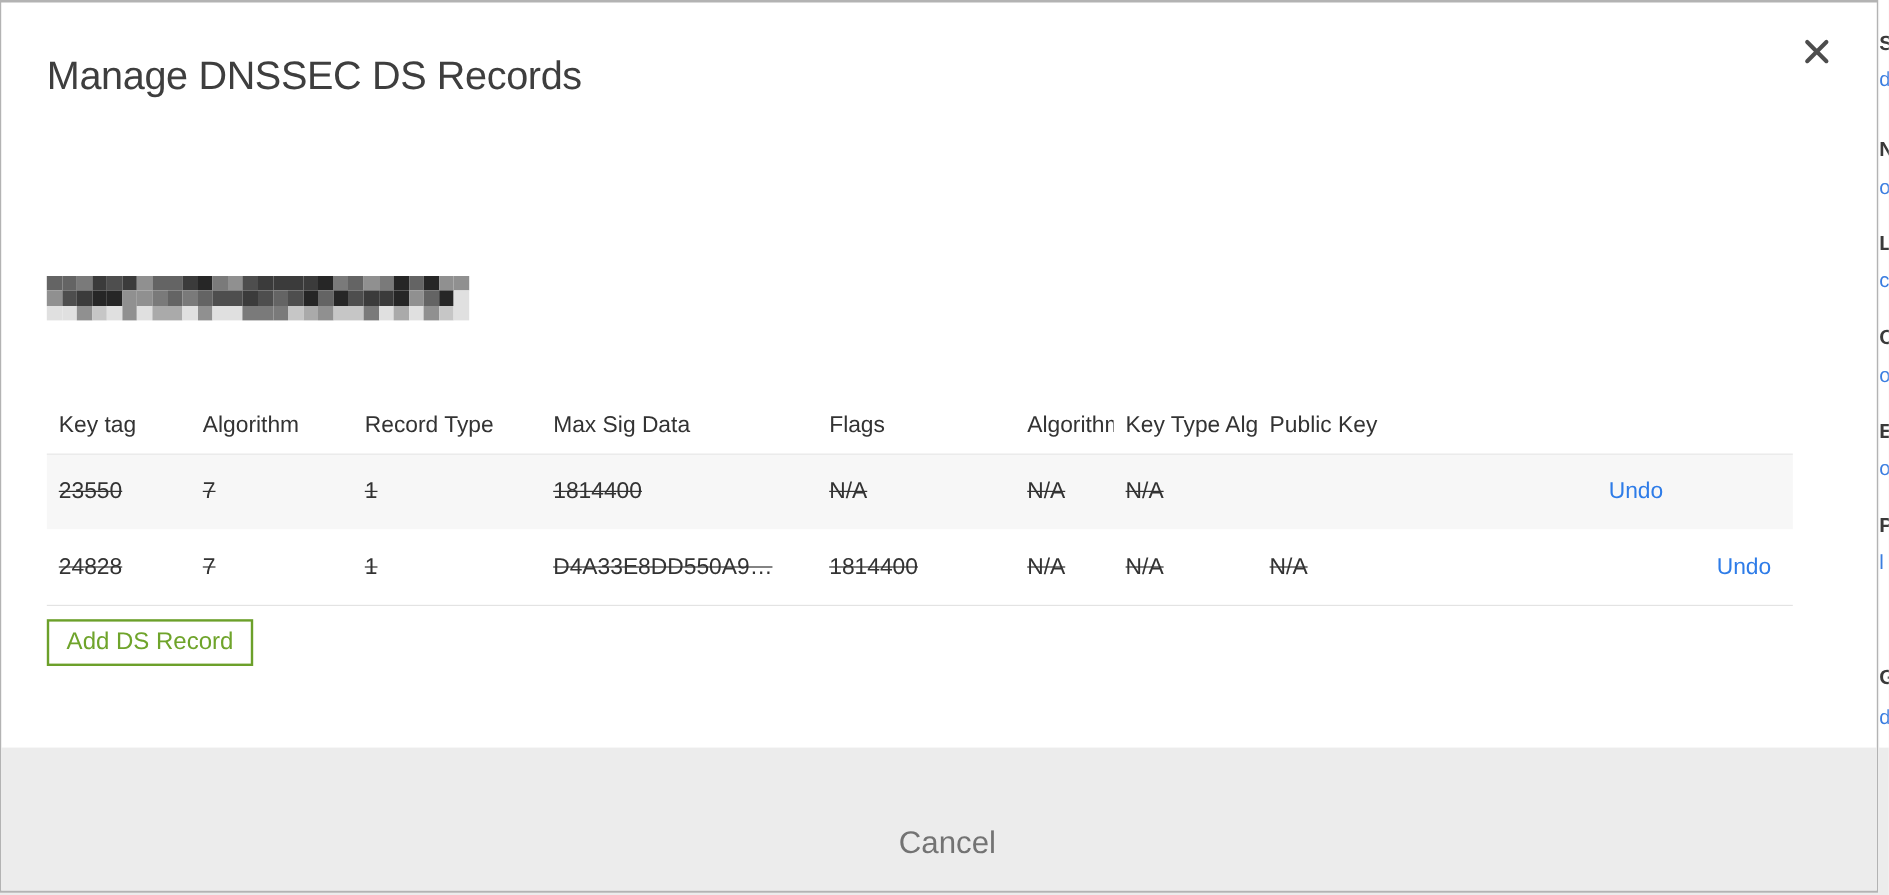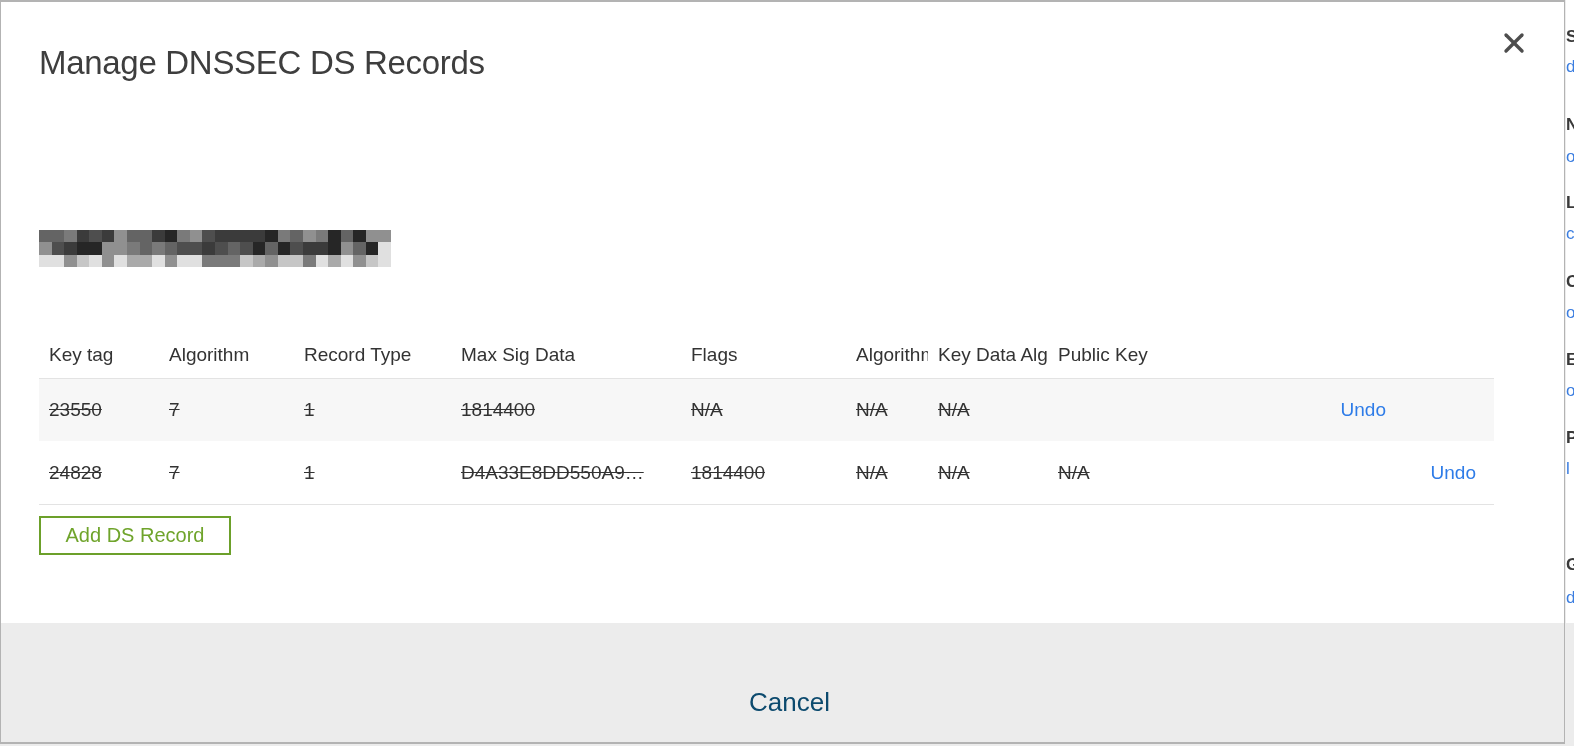--- a/index.html
+++ b/index.html
@@ -44,41 +44,41 @@
   .t-body-row{height:62px;}
   .t-body-row.stripe{background:#f7f7f7;}
   .t-body-row.last{border-bottom:1px solid #e3e3e3;height:63px;}
   .cell{padding-left:10px;font-size:19px;color:#333;white-space:nowrap;overflow:hidden;}
   .row.struck .cell-text,
   .t-body-row.struck .cell-text{text-decoration:line-through;}
   .undo-cell{text-align:right;padding-right:18px;padding-left:0;}
   .undo-link{color:#2e7ce8;font-size:19px;text-decoration:none;cursor:pointer;}
   
   .add-btn{
-    position:absolute;left:38px;top:514px;width:192px;height:39px;
+    position:absolute;left:38px;top:514px;width:172px;height:39px;
     box-sizing:border-box;background:#ffffff;border:2px solid #6ca02a;
     color:#6fa42b;font-size:20px;display:flex;align-items:center;justify-content:center;
     cursor:pointer;
   }
   
   .footer{
     position:absolute;left:0;bottom:0;width:100%;height:119px;
     background:#ececec;display:flex;align-items:center;justify-content:center;
   }
   .annotation-box{
     border:5px solid #ee1418;padding:9px;display:inline-block;
   }
   .save-btn{
     width:162px;height:64px;box-sizing:border-box;
     background:#69a010;border:none;border-bottom:6px solid #598c00;
     color:#ffffff;font-size:26px;line-height:56px;text-align:center;
     font-family:"Liberation Sans","DejaVu Sans",sans-serif;cursor:pointer;
   }
   .cancel-link{
-    margin-left:14px;font-size:26px;color:#0c4a6e;text-decoration:none;cursor:pointer;margin-top:39px;
+    margin-left:14px;font-size:26px;color:#737373;text-decoration:none;cursor:pointer;margin-top:39px;
   }
   
   .edge-strip{
     position:absolute;left:1566px;top:0;width:8px;height:623px;
     background:#ffffff;overflow:hidden;
   }
   .edge-strip span{position:absolute;left:0;font-size:17px;white-space:nowrap;}
   .edge-strip .frag-dark{color:#3a3a3a;font-weight:bold;}
   .edge-strip .frag-blue{color:#3a7de0;}
 </style>
@@ -202,21 +202,21 @@
 
 
   <div class="ds-table">
     <div class="t-row t-head">
       <div class="cell">Key tag</div>
       <div class="cell">Algorithm</div>
       <div class="cell">Record Type</div>
       <div class="cell">Max Sig Data</div>
       <div class="cell">Flags</div>
       <div class="cell">Algorithm</div>
-      <div class="cell">Key Data Alg</div>
+      <div class="cell">Key Type Alg</div>
       <div class="cell">Public Key</div>
       <div class="cell undo-cell"></div>
     </div>
 
     <div class="t-row t-body-row stripe struck">
       <div class="cell"><span class="cell-text">23550</span></div>
       <div class="cell"><span class="cell-text">7</span></div>
       <div class="cell"><span class="cell-text">1</span></div>
       <div class="cell"><span class="cell-text">1814400</span></div>
       <div class="cell"><span class="cell-text">N/A</span></div>

